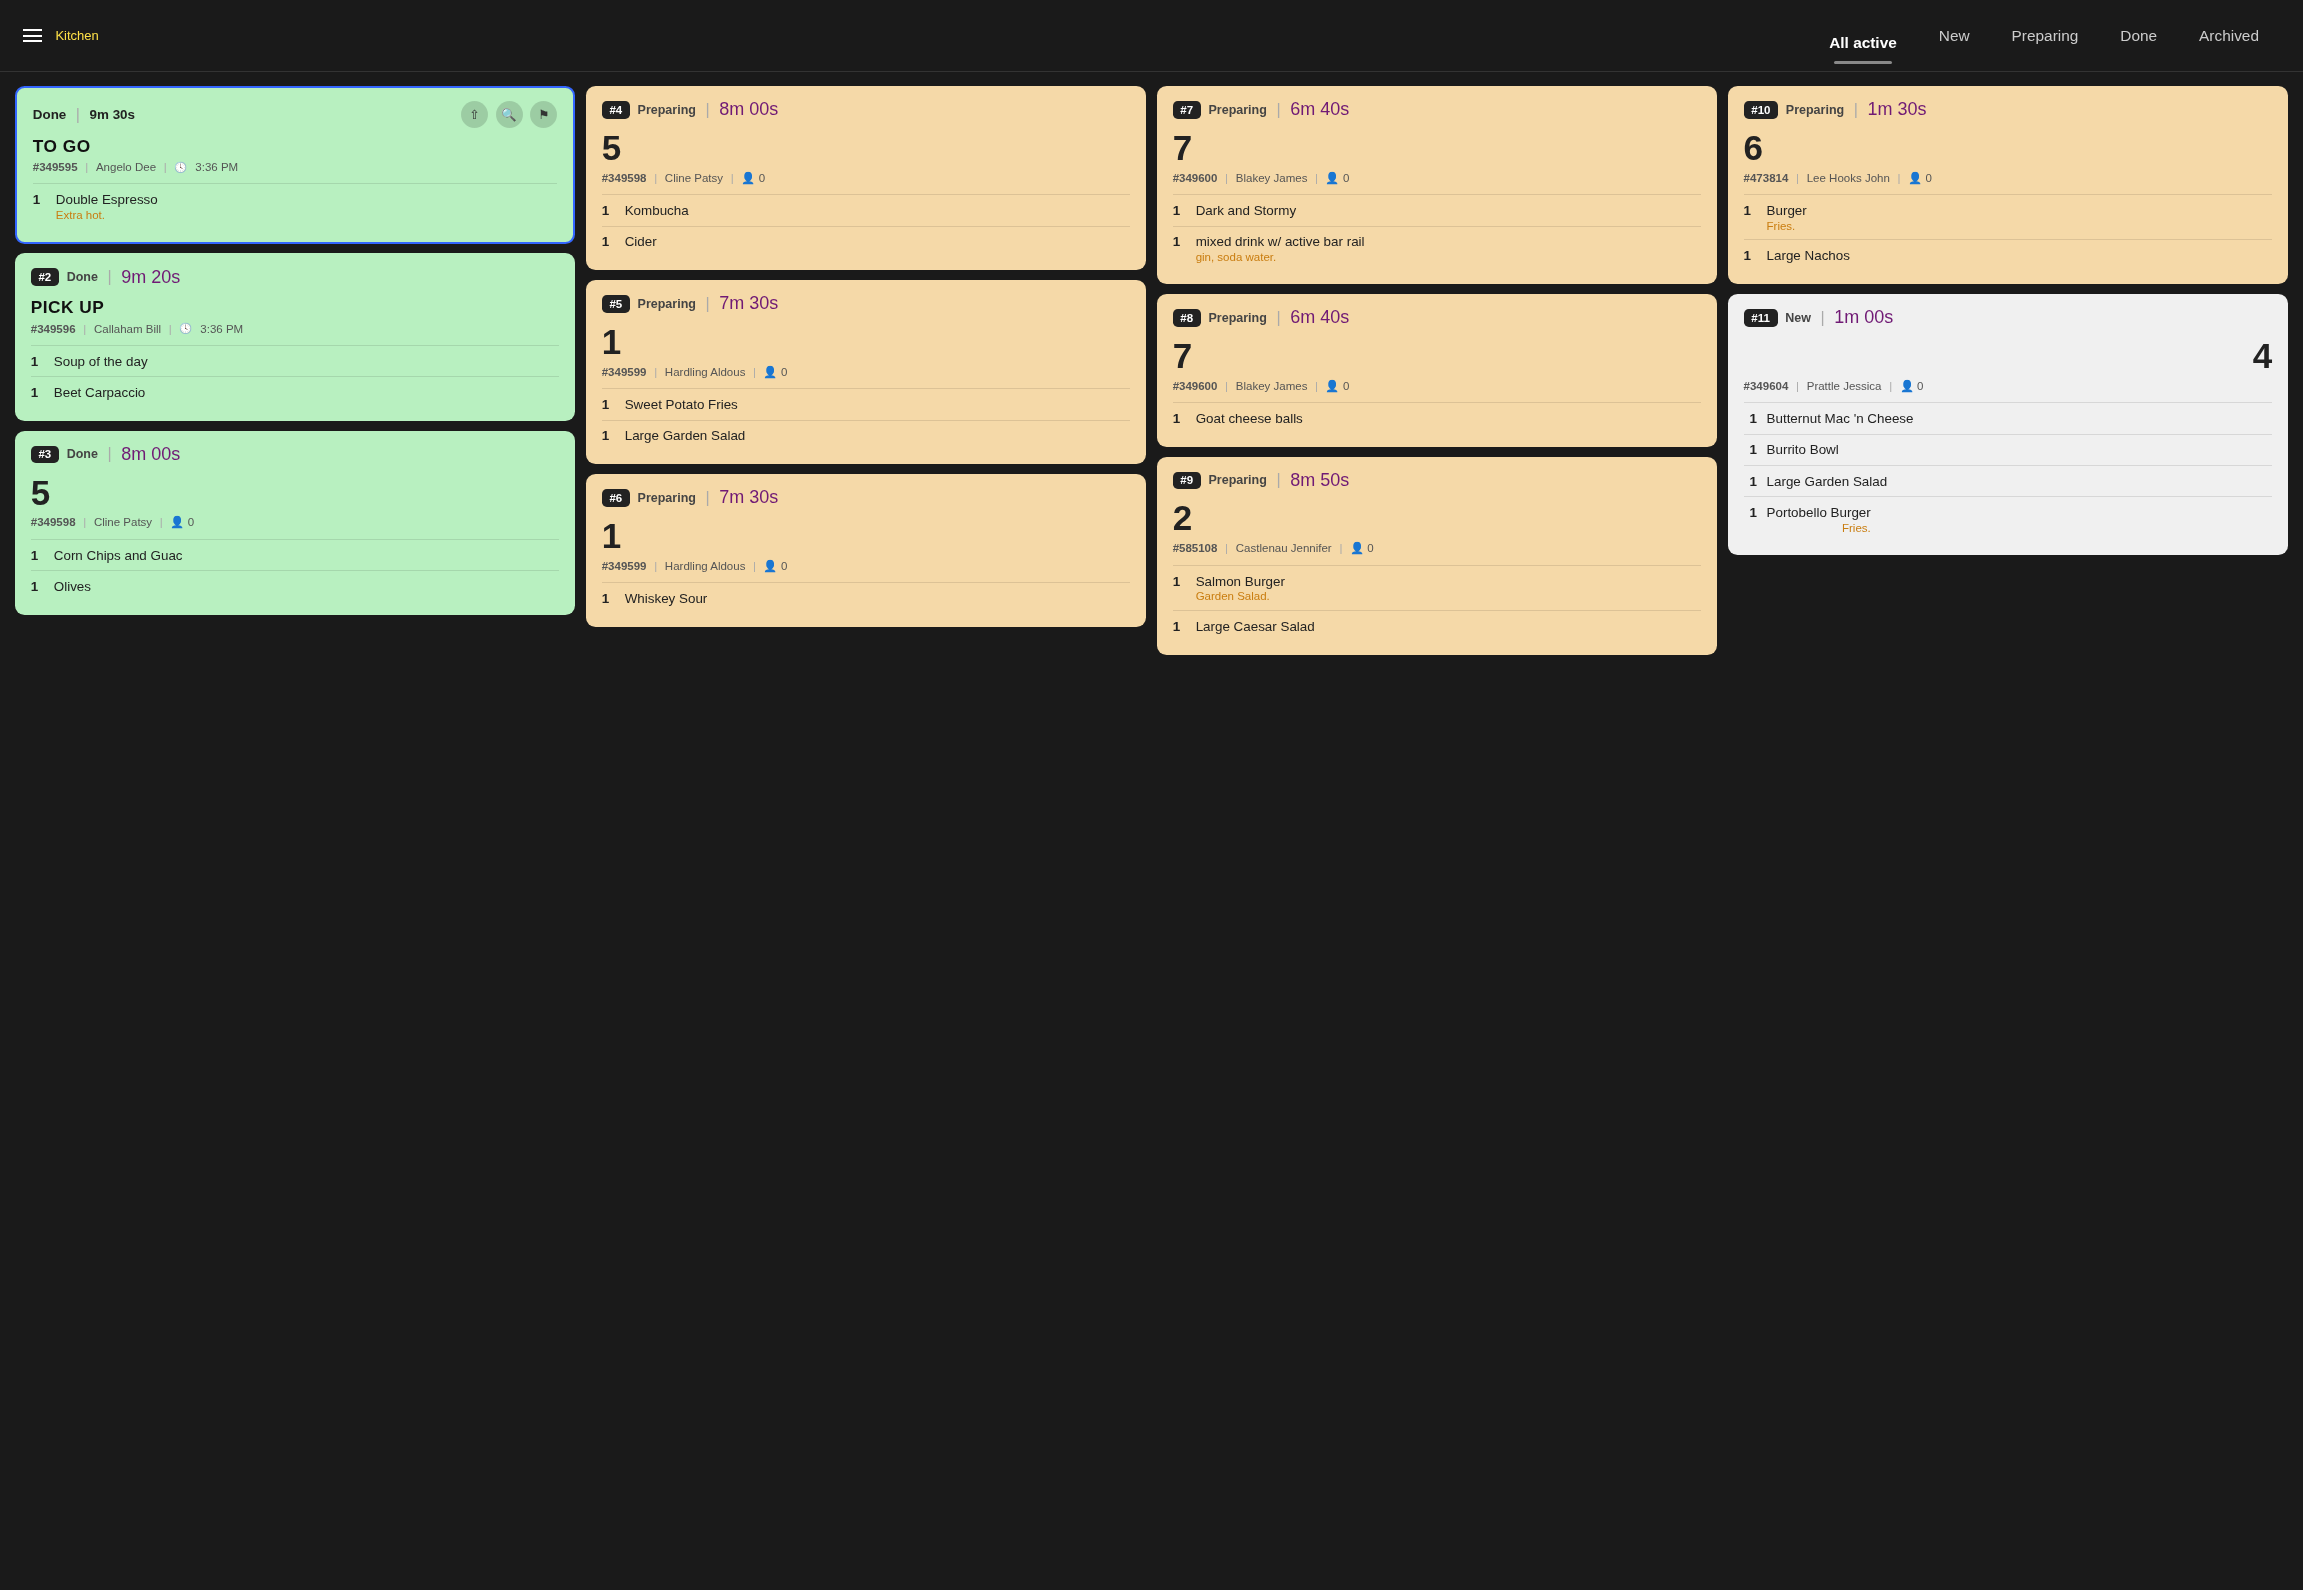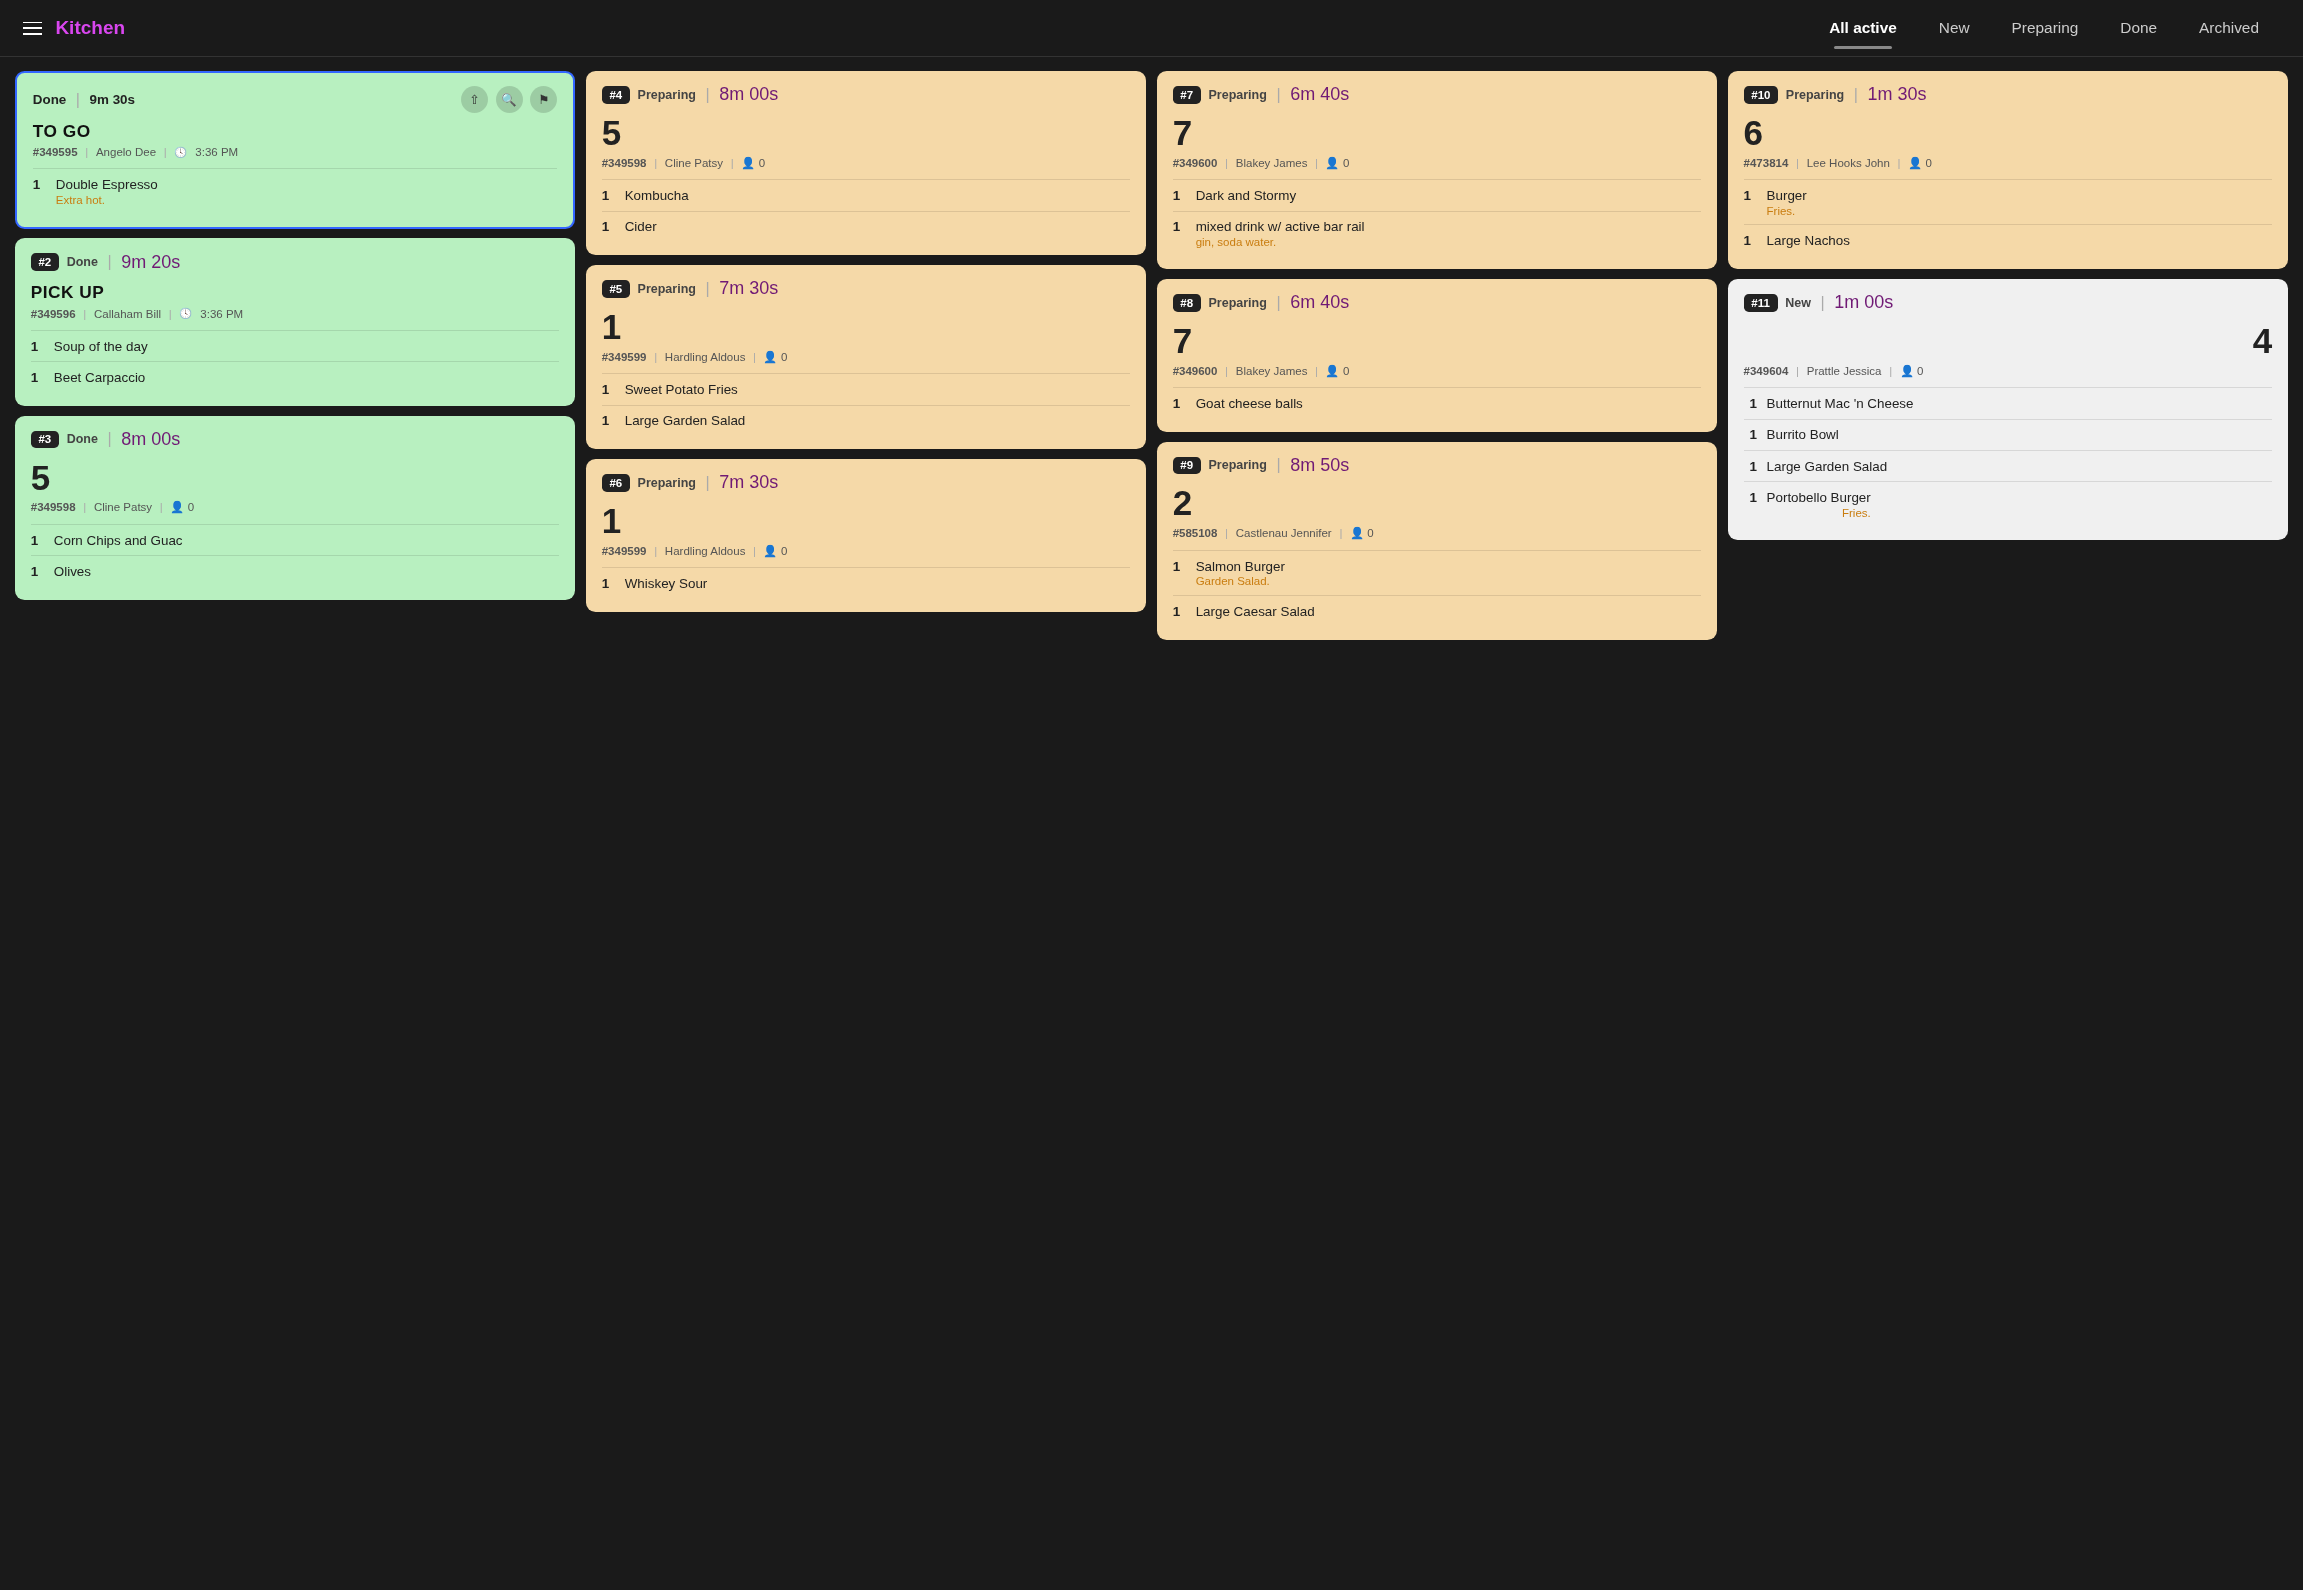--- a/index.html
+++ b/index.html
@@ -31,40 +31,41 @@
       gap: 3.8px;
       cursor: pointer;
     }
     .hamburger-icon span {
       display: block;
       width: 19px;
       height: 1.9px;
       background: #fff;
     }
     .header-title {
-      font-size: 19px;
-      font-weight: 700;
-      color: #d946ef;
+      font-size: 13px;
+      font-weight: 400;
+      color: #fde047;
     }
     .header-nav {
       display: flex;
       align-items: center;
       gap: 0;
     }
     .nav-item {
       padding: 7.7px 21px;
       font-size: 15.4px;
       color: #ccc;
       cursor: pointer;
       position: relative;
       text-align: center;
     }
     .nav-item.active {
       color: #fff;
       font-weight: 600;
+      margin-top: 15px;
     }
     .nav-item.active::after {
       content: '';
       display: block;
       position: absolute;
       bottom: -3.8px;
       left: 50%;
       transform: translateX(-50%);
       width: 58px;
       height: 2.9px;

